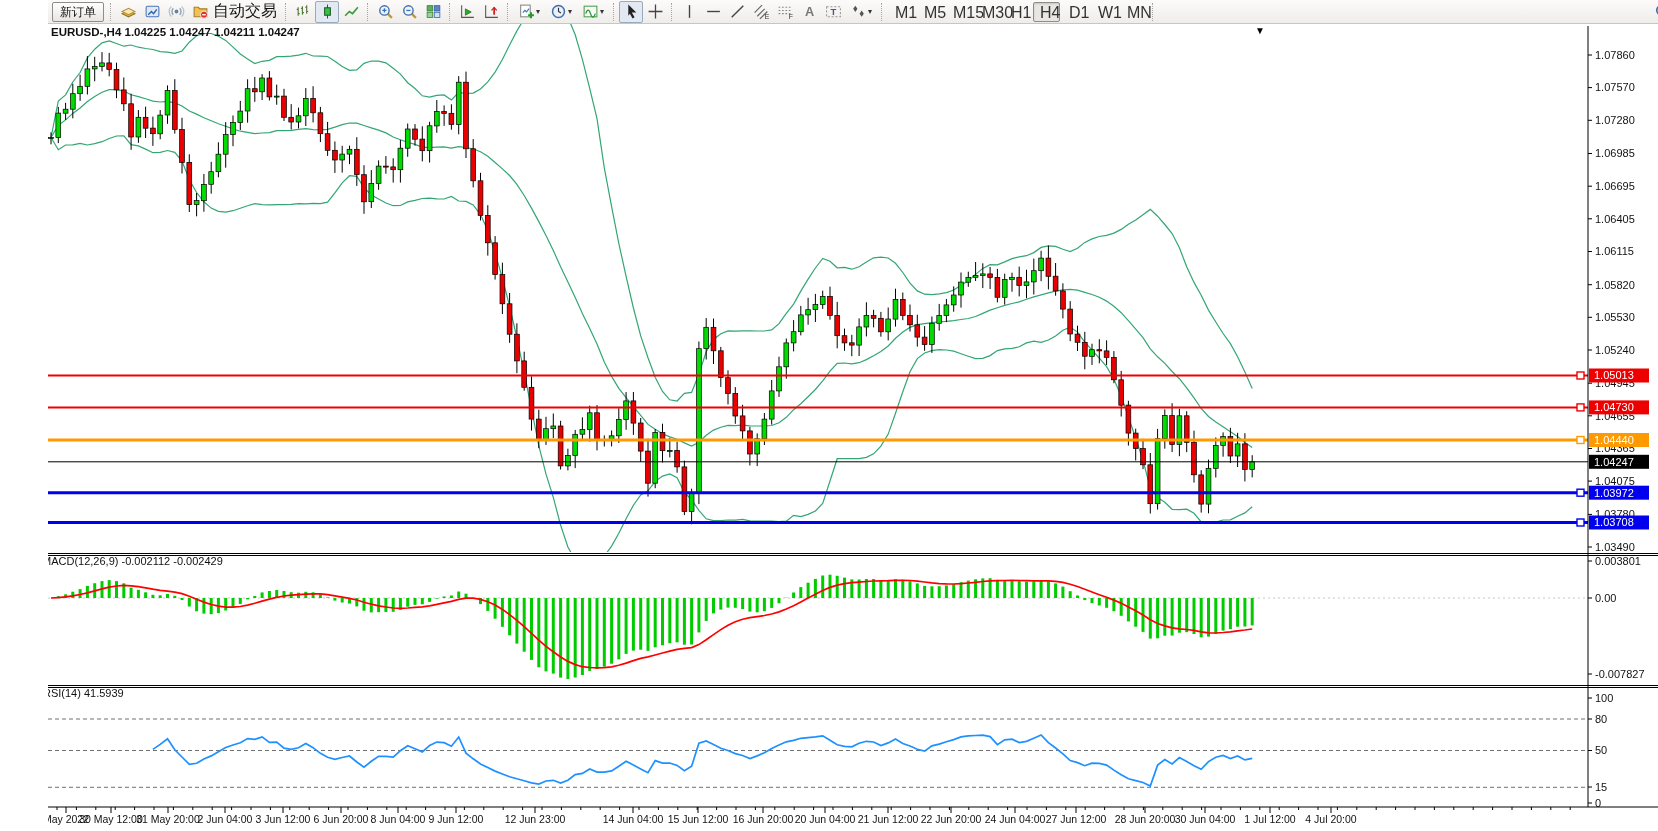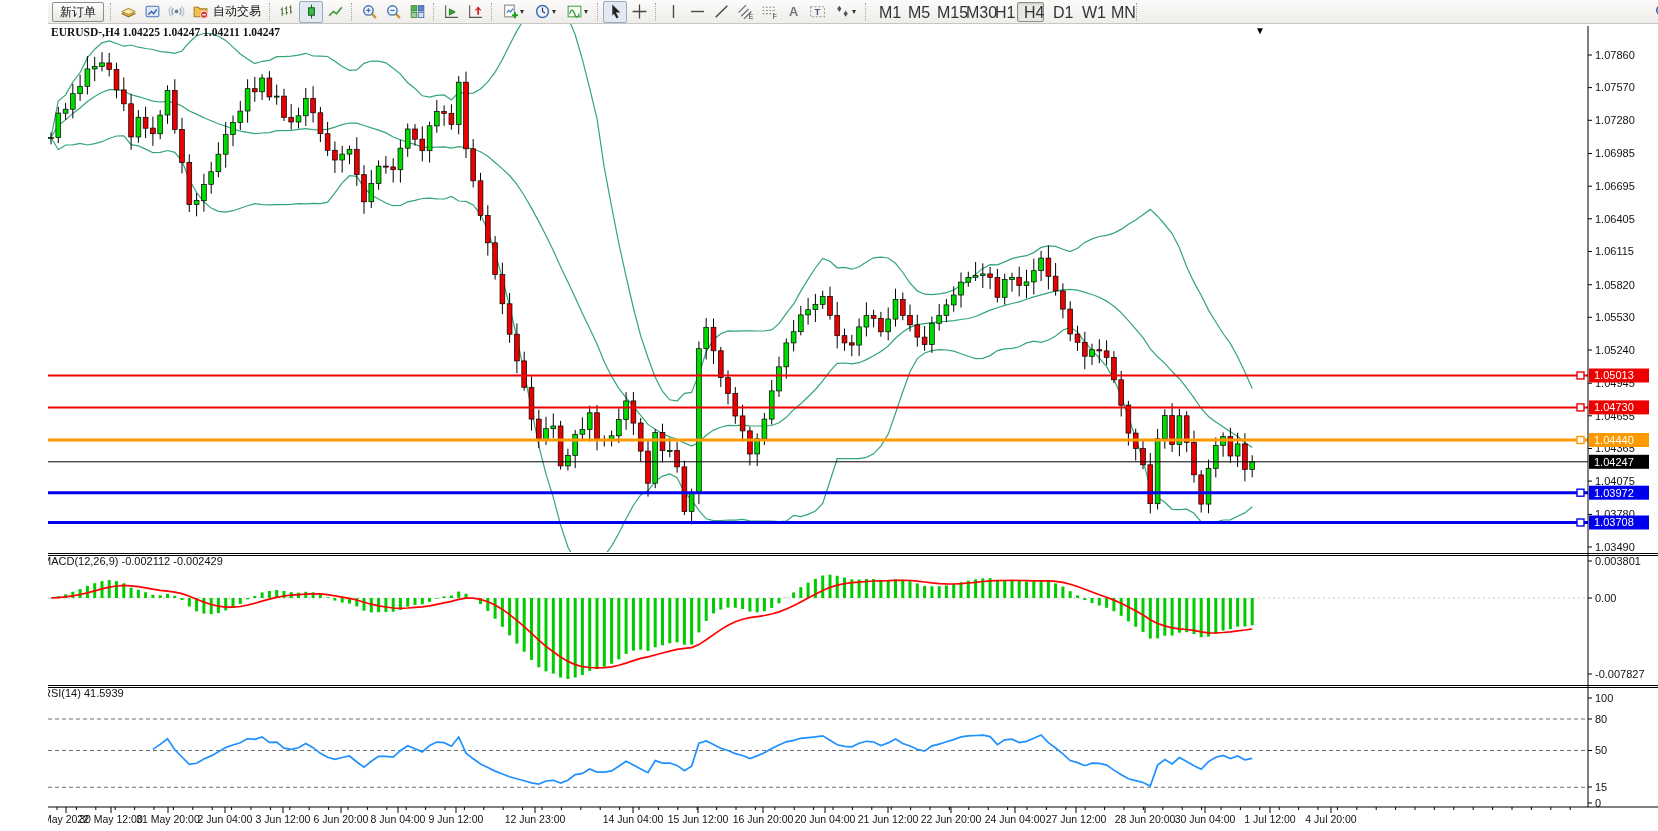--- a/index.html
+++ b/index.html
@@ -10,34 +10,34 @@
       background:linear-gradient(#fcfbfa,#efedea);border-bottom:1px solid #c8c6c2;
       font-size:11px;color:#222;padding:0 2px;box-sizing:border-box;}
   .tb button{font-family:"Liberation Sans",sans-serif;}
   .tb-newbtn{height:20px;margin:0 2px;padding:1px 7px;font-size:12px;background:linear-gradient(#fff,#e8e6e2);
       border:1px solid #8f8d89;border-radius:2px;color:#111;cursor:pointer;}
   .tbtn{width:24px;height:22px;display:flex;align-items:center;justify-content:center;
       background:transparent;border:1px solid transparent;padding:0;margin:0;cursor:pointer;position:relative;}
   .tbtn.pressed{background:#e3e9f2;border:1px solid #9ab;border-radius:2px;}
   .tbtn .dd{font-size:8px;color:#333;margin-left:1px;}
   .ddbtn{width:32px;}
-  .lbl{margin:0 4px 0 1px;font-size:12px;color:#111;}
+  .lbl{margin:0 4px 0 1px;font-size:16px;color:#111;}
   .sep{width:1px;height:18px;margin:0 4px;border-left:1px dotted #a8a6a2;}
   .tf{width:27px;height:20px;margin:0 1px;background:transparent;border:1px solid transparent;
       font-size:16px;color:#333;cursor:pointer;border-radius:2px;}
   .tf.active{background:#e9e7e3;border:1px solid #8f8d89;box-shadow:inset 0 1px 2px rgba(0,0,0,.15);}
   .tb-right{margin-left:auto;display:flex;align-items:center;}
   .badge{position:absolute;top:-1px;right:-3px;width:12px;height:12px;border-radius:50%;
       background:#e23a2e;color:#fff;font-size:8px;font-weight:bold;line-height:12px;text-align:center;
       border:1px solid #fff;box-sizing:content-box;}
   .ico{width:17px;height:17px;display:block;}
   
   .chart-area{position:absolute;top:24px;left:0;width:1658px;height:807px;background:#fff;}
   #chart-svg{position:absolute;top:0;left:0;}
-  .chart-title{position:absolute;top:2px;left:3px;font-size:11.5px;font-weight:700;color:#111;white-space:pre;font-family:Liberation Serif, serif;}
+  .chart-title{position:absolute;top:2px;left:3px;font-size:11.5px;font-weight:700;color:#111;white-space:pre;}
   .macd-label{position:absolute;top:531px;left:-6px;font-size:11px;color:#111;white-space:pre;}
   .rsi-label{position:absolute;top:663px;left:-5px;font-size:11px;color:#111;white-space:pre;}
   .shift-marker{position:absolute;top:1px;left:1207px;font-size:10px;color:#000;}
   svg text{font-family:"Liberation Sans",sans-serif;}
 </style>
 </head>
 <body>
 
 <div id="app">
 

